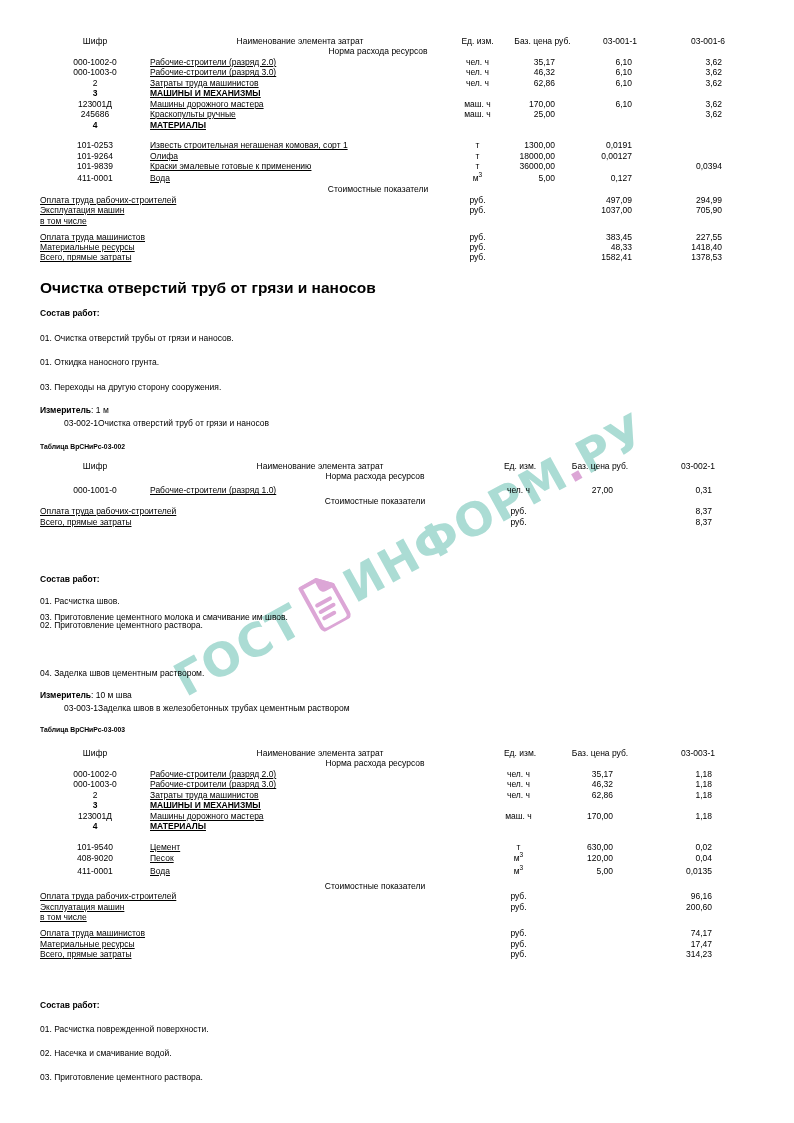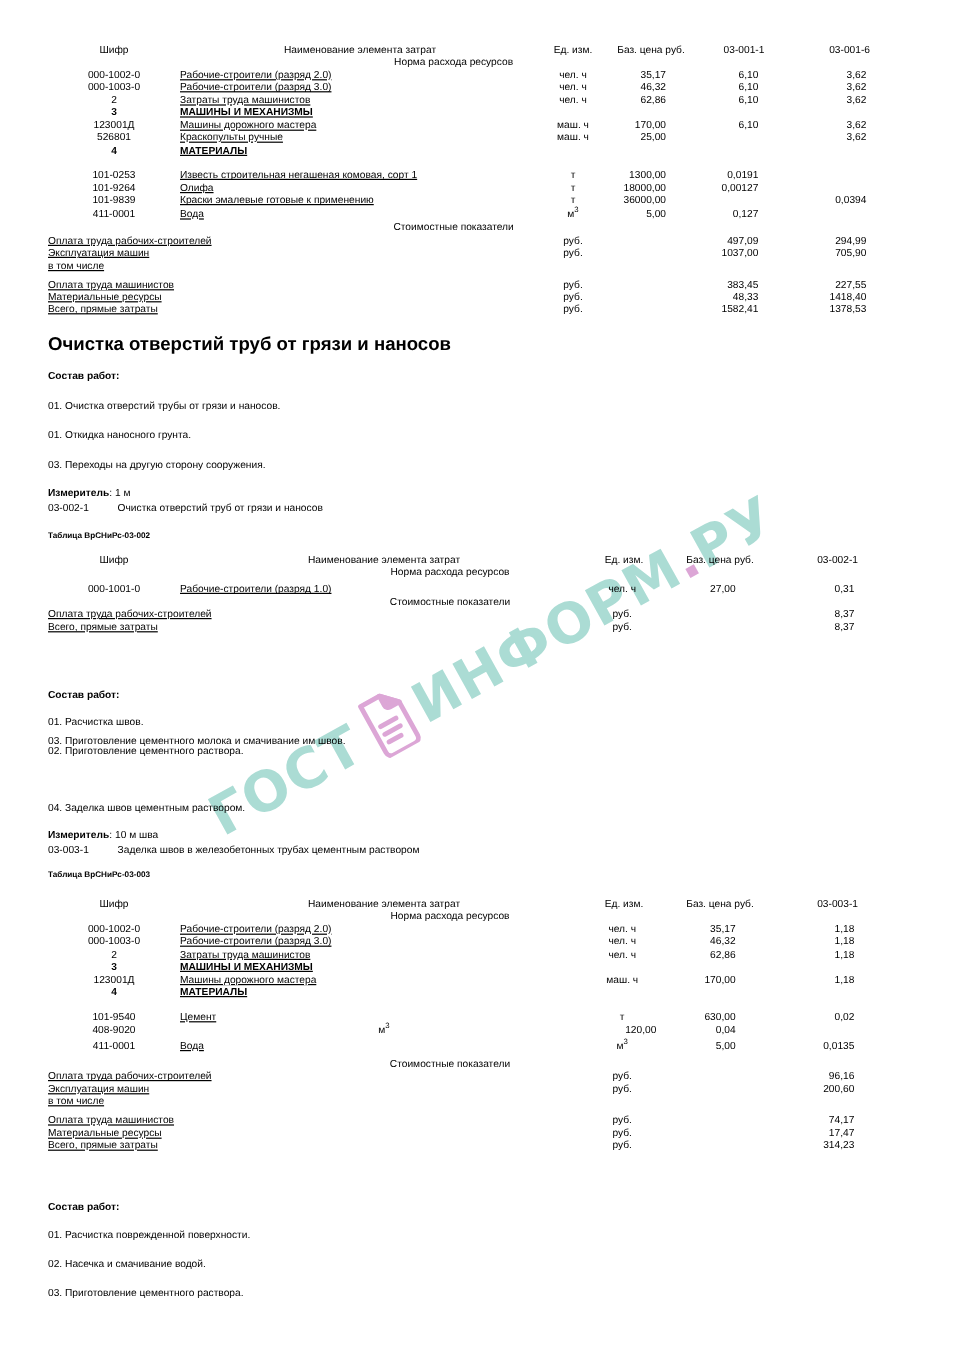--- a/index.html
+++ b/index.html
@@ -13,21 +13,21 @@
     transform:rotate(-29deg);display:flex;align-items:center;justify-content:center;
     font-weight:bold;font-size:46px;white-space:nowrap;letter-spacing:1px;
     font-family:"DejaVu Sans", sans-serif;
   }
   .wm-teal{color:var(--wm-teal,#abdcd4);}
   .wm-pink{color:var(--wm-pink,#dca6d6);}
   .wm-icon{width:46px;height:52px;margin:0 5px;flex:0 0 auto;}
   
   .content{position:absolute;inset:0;z-index:1;}
   .h1{position:absolute;left:40px;margin:0;font-size:15.5px;font-weight:bold;white-space:nowrap;}
-  .doc-p{position:absolute;left:40px;margin:0;font-size:8.5px;white-space:nowrap;}
+  .doc-p{position:absolute;left:40px;margin:0;font-size:8.5px;white-space:nowrap;text-align:right;}
   .caption{position:absolute;left:40px;margin:0;font-size:6.8px;font-weight:bold;white-space:nowrap;}
   .bold{font-weight:bold;}
   .code{display:inline-block;width:58px;}
   
   .tbl{position:absolute;left:40px;width:690px;font-size:8.5px;}
   .trow{height:10.45px;line-height:10.45px;white-space:nowrap;}
   .hsup{height:12.5px;line-height:12.5px;}
   .g2h,.g2r,.g2s,.g1h,.g1r,.g1s{display:grid;}
   .g2h{grid-template-columns:110px 300px 55px 75px 57px 88px;}
   .g2r{grid-template-columns:110px 300px 55px 50px 77px 90px;}
@@ -109,21 +109,21 @@
       </div>
       <div class="trow g2r">
         <div class="cc">123001Д</div>
         <div class="cl">Машины дорожного мастера</div>
         <div class="cc">маш. ч</div>
         <div class="cr">170,00</div>
         <div class="cr">6,10</div>
         <div class="cr">3,62</div>
       </div>
       <div class="trow g2r">
-        <div class="cc">526801</div>
+        <div class="cc">245686</div>
         <div class="cl">Краскопульты ручные</div>
         <div class="cc">маш. ч</div>
         <div class="cr">25,00</div>
         <div class="cr"></div>
         <div class="cr">3,62</div>
       </div>
       <div class="trow g2r">
         <div class="cc b">4</div>
         <div class="cl b">МАТЕРИАЛЫ</div>
         <div class="cc"></div>
@@ -316,20 +316,21 @@
       <div class="trow" style="height: 10.5px; line-height: 10.5px;"></div>
       <div class="trow g1r">
         <div class="cc">101-9540</div>
         <div class="cl">Цемент</div>
         <div class="cc">т</div>
         <div class="cr">630,00</div>
         <div class="cr">0,02</div>
       </div>
       <div class="trow g1r hsup">
         <div class="cc">408-9020</div>
+        <div class="cl">Песок</div>
         <div class="cc">м<sup>3</sup></div>
         <div class="cr">120,00</div>
         <div class="cr">0,04</div>
       </div>
       <div class="trow g1r hsup">
         <div class="cc">411-0001</div>
         <div class="cl">Вода</div>
         <div class="cc">м<sup>3</sup></div>
         <div class="cr">5,00</div>
         <div class="cr">0,0135</div>

